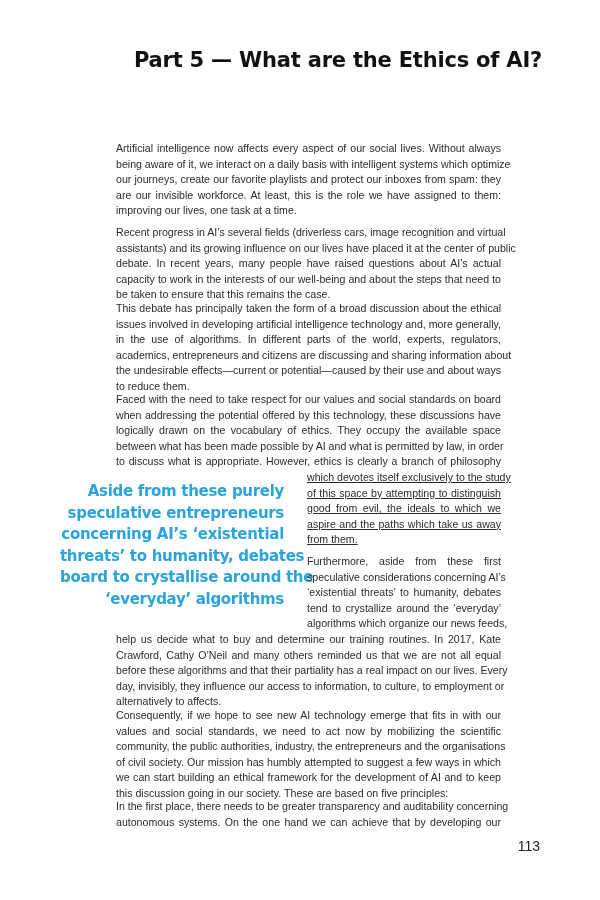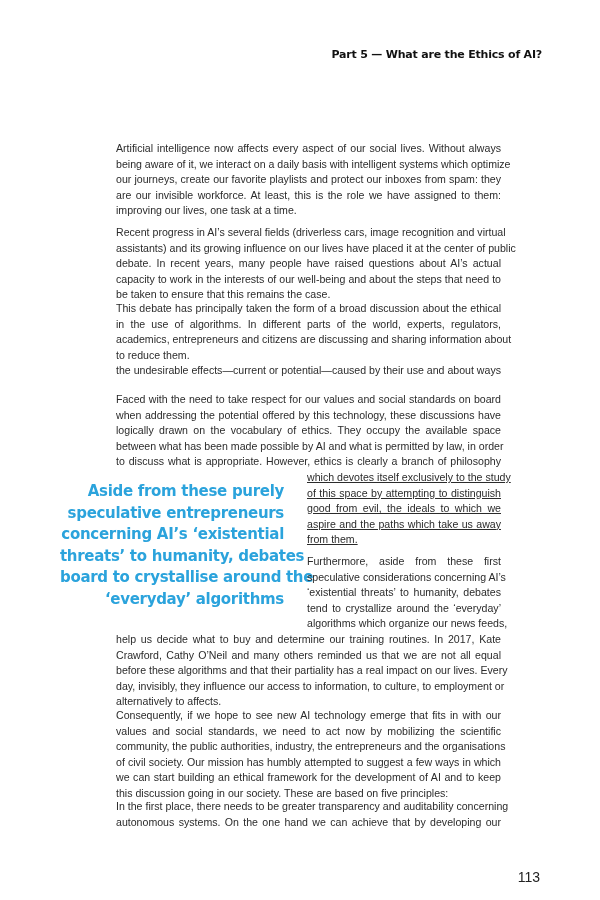--- a/index.html
+++ b/index.html
@@ -14,21 +14,21 @@
       overflow: hidden;
       font-family: "Liberation Sans", sans-serif;
       color: #2a2a2a;
     }
     .header-title {
       position: absolute;
       top: 48px;
       right: 58px;
       font-family: "DejaVu Sans", sans-serif;
       font-weight: bold;
-      font-size: 11px;
+      font-size: 21px;
       color: #111111;
       letter-spacing: -0.2px;
       white-space: nowrap;
       padding-left: 14px;
     }
     .p {
       position: absolute;
       left: 116px;
       width: 385px;
       font-size: 10.6px;
@@ -59,21 +59,21 @@
       font-weight: bold;
       font-size: 15px;
       line-height: 21.5px;
       color: #2ba3dc;
       text-align: right;
       letter-spacing: -0.3px;
     }
     .pullquote .ln { display: block; white-space: nowrap; }
     .page-number {
       position: absolute;
-      top: 869px;
+      top: 838px;
       right: 60px;
       font-size: 14px;
       color: #222222;
     }
   </style>
 </head>
 <body>
 
 <div>
 
@@ -90,24 +90,25 @@
   <div class="p" style="top:225px;">
     <span class="ln">Recent progress in AI’s several fields (driverless cars, image recognition and virtual</span>
     <span class="ln">assistants) and its growing influence on our lives have placed it at the center of public</span>
     <span class="ln">debate. In recent years, many people have raised questions about AI’s actual</span>
     <span class="ln">capacity to work in the interests of our well-being and about the steps that need to</span>
     <span class="ln last">be taken to ensure that this remains the case.</span>
   </div>
 
   <div class="p" style="top:301px;">
     <span class="ln">This debate has principally taken the form of a broad discussion about the ethical</span>
+    <span class="ln">issues involved in developing artificial intelligence technology and, more generally,</span>
     <span class="ln">in the use of algorithms. In different parts of the world, experts, regulators,</span>
     <span class="ln">academics, entrepreneurs and citizens are discussing and sharing information about</span>
+    <span class="ln">the undesirable effects—current or potential—caused by their use and about ways</span>
     <span class="ln last">to reduce them.</span>
-    <span class="ln">the undesirable effects—current or potential—caused by their use and about ways</span>
   </div>
 
   <div class="p" style="top:392px;">
     <span class="ln">Faced with the need to take respect for our values and social standards on board</span>
     <span class="ln">when addressing the potential offered by this technology, these discussions have</span>
     <span class="ln">logically drawn on the vocabulary of ethics. They occupy the available space</span>
     <span class="ln">between what has been made possible by AI and what is permitted by law, in order</span>
     <span class="ln">to discuss what is appropriate. However, ethics is clearly a branch of philosophy</span>
   </div>
 

